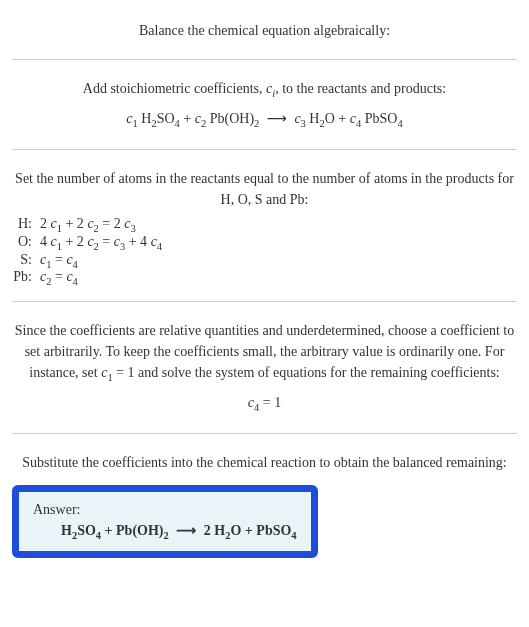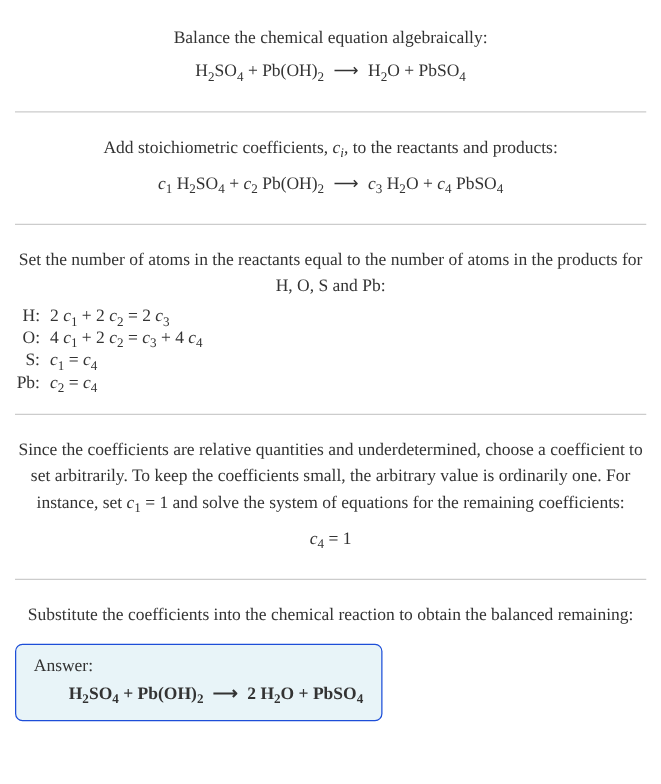--- a/index.html
+++ b/index.html
@@ -46,21 +46,21 @@
     }
     sub {
       font-size: 0.75em;
       vertical-align: sub;
     }
     .arrow {
       padding: 0 4px;
     }
     .answer-box {
       background: #e8f4f8;
-      border: 1px solid #1d4ed8;
+      border: 7px solid #1d4ed8;
       border-radius: 6px;
       padding: 10px 14px;
       margin-top: 6px;
       display: inline-block;
       min-width: 290px;
     }
     .answer-label {
       margin-bottom: 4px;
     }
     .answer-eq {
@@ -69,21 +69,20 @@
     }
     .italic {
       font-style: italic;
     }
   </style>
 </head>
 <body>
 
 <div class="section">
   <div class="line">Balance the chemical equation algebraically:</div>
-  <div class="line">H<sub>2</sub>SO<sub>4</sub> + Pb(OH)<sub>2</sub> <span class="arrow">⟶</span> H<sub>2</sub>O + PbSO<sub>4</sub></div>
 </div>
 
 <hr class="divider">
 
 <div class="section">
   <div class="line">Add stoichiometric coefficients, <span class="italic">c<sub>i</sub></span>, to the reactants and products:</div>
   <div class="line"><span class="italic">c</span><sub>1</sub> H<sub>2</sub>SO<sub>4</sub> + <span class="italic">c</span><sub>2</sub> Pb(OH)<sub>2</sub> <span class="arrow">⟶</span> <span class="italic">c</span><sub>3</sub> H<sub>2</sub>O + <span class="italic">c</span><sub>4</sub> PbSO<sub>4</sub></div>
 </div>
 
 <hr class="divider">

